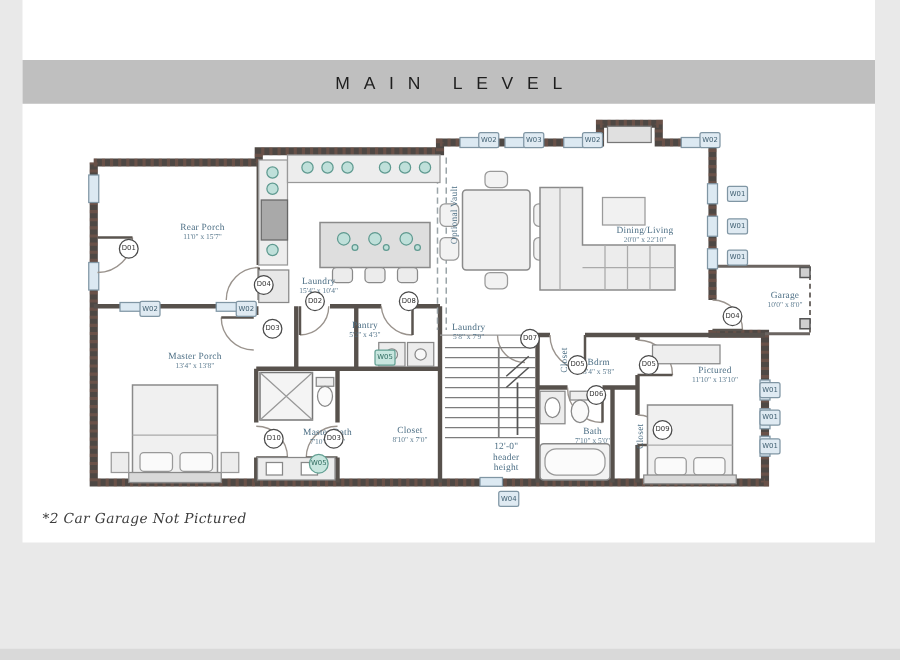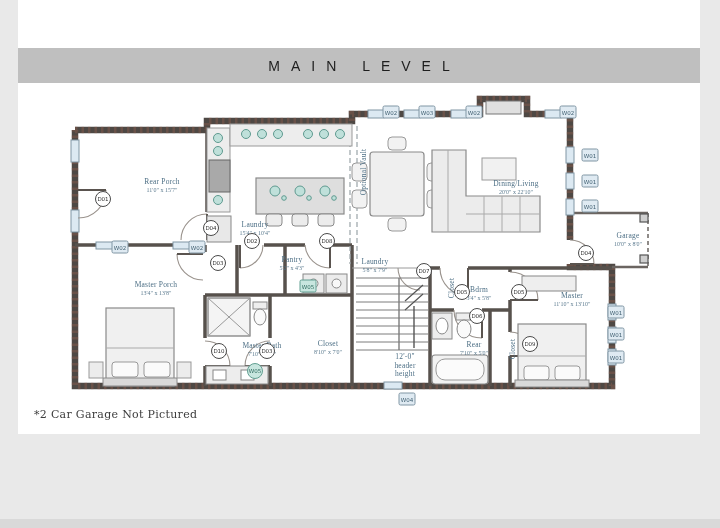--- a/index.html
+++ b/index.html
@@ -33,21 +33,21 @@
     position:absolute;transform:translate(-50%,-50%);
     display:flex;align-items:center;justify-content:center;
     font-family:"DejaVu Sans",sans-serif;font-size:5.5px;color:#416072;
     box-sizing:border-box;
   }
   .tag.square{width:17px;height:13px;background:#dfeaf2;border:1px solid #8096a4;border-radius:2px;}
   .tag.circle{width:16px;height:16px;border-radius:50%;background:#ffffff;border:1.2px solid #4a4a4a;color:#333333;}
   .tag.teal{background:#c8e6df;border-color:#63a093;color:#2f6b5f;}
   .footnote{
     position:absolute;left:34px;top:408px;
-    font-family:"DejaVu Serif",serif;font-weight:500;
+    font-family:"DejaVu Serif",serif;font-style:italic;font-weight:500;
     font-size:11px;color:#3d3d3d;letter-spacing:.3px;
   }
 </style>
 </head>
 <body>
 
 <div id="page">
   <div class="card"></div>
 
   <div class="titlebar">
@@ -278,25 +278,25 @@
       </div>
       <div class="room-label" style="left: 313px; top: 348px;">
         <div class="room-name">Closet</div>
         <div class="room-dims">8'10" x 7'0"</div>
       </div>
       <div class="room-label" style="left: 464px; top: 294px;">
         <div class="room-name">Bdrm</div>
         <div class="room-dims">3'4" x 5'8"</div>
       </div>
       <div class="room-label" style="left: 557px; top: 300px;">
-        <div class="room-name">Master</div>
+        <div class="room-name">Pictured</div>
         <div class="room-dims">11'10" x 13'10"</div>
       </div>
       <div class="room-label" style="left: 459px; top: 349px;">
-        <div class="room-name">Rear</div>
+        <div class="room-name">Bath</div>
         <div class="room-dims">7'10" x 5'0"</div>
       </div>
       <div class="room-label vertical" style="left: 349px; top: 172px;">
         <div class="room-name">Optional Vault</div>
       </div>
       <div class="room-label vertical" style="left: 437px; top: 288px;">
         <div class="room-name">Closet</div>
       </div>
       <div class="room-label vertical" style="left: 498px; top: 349px;">
         <div class="room-name">Closet</div>

